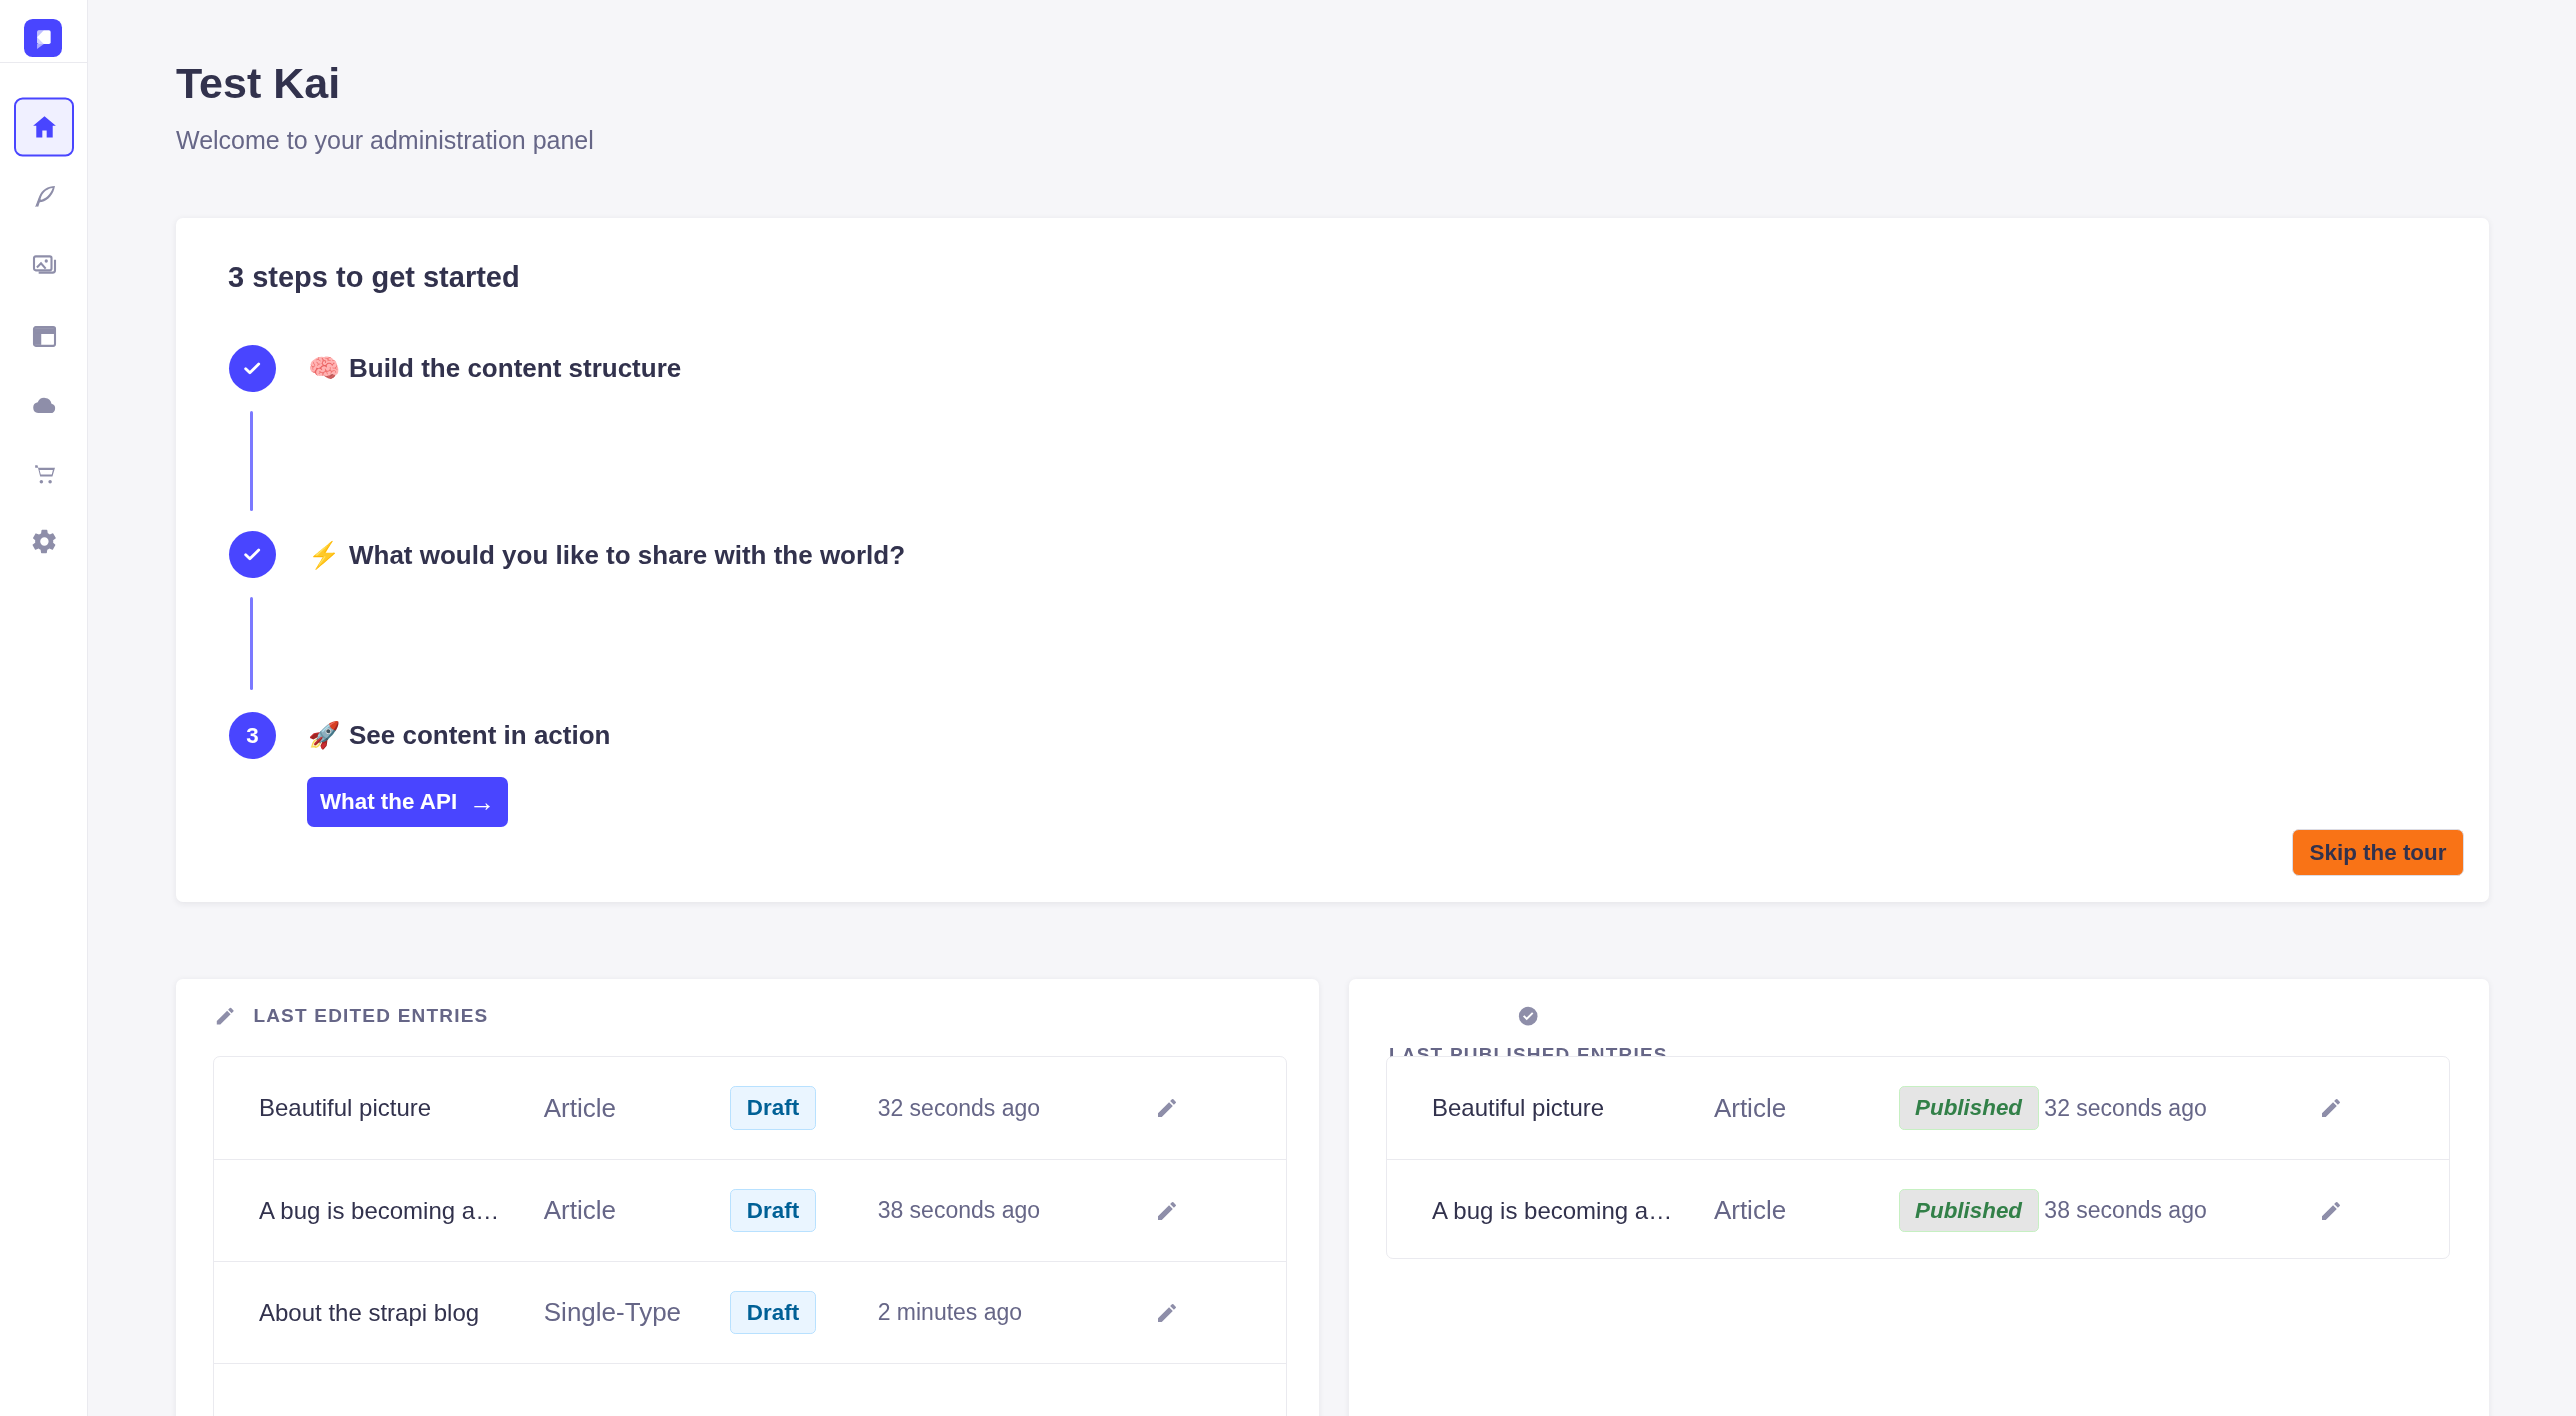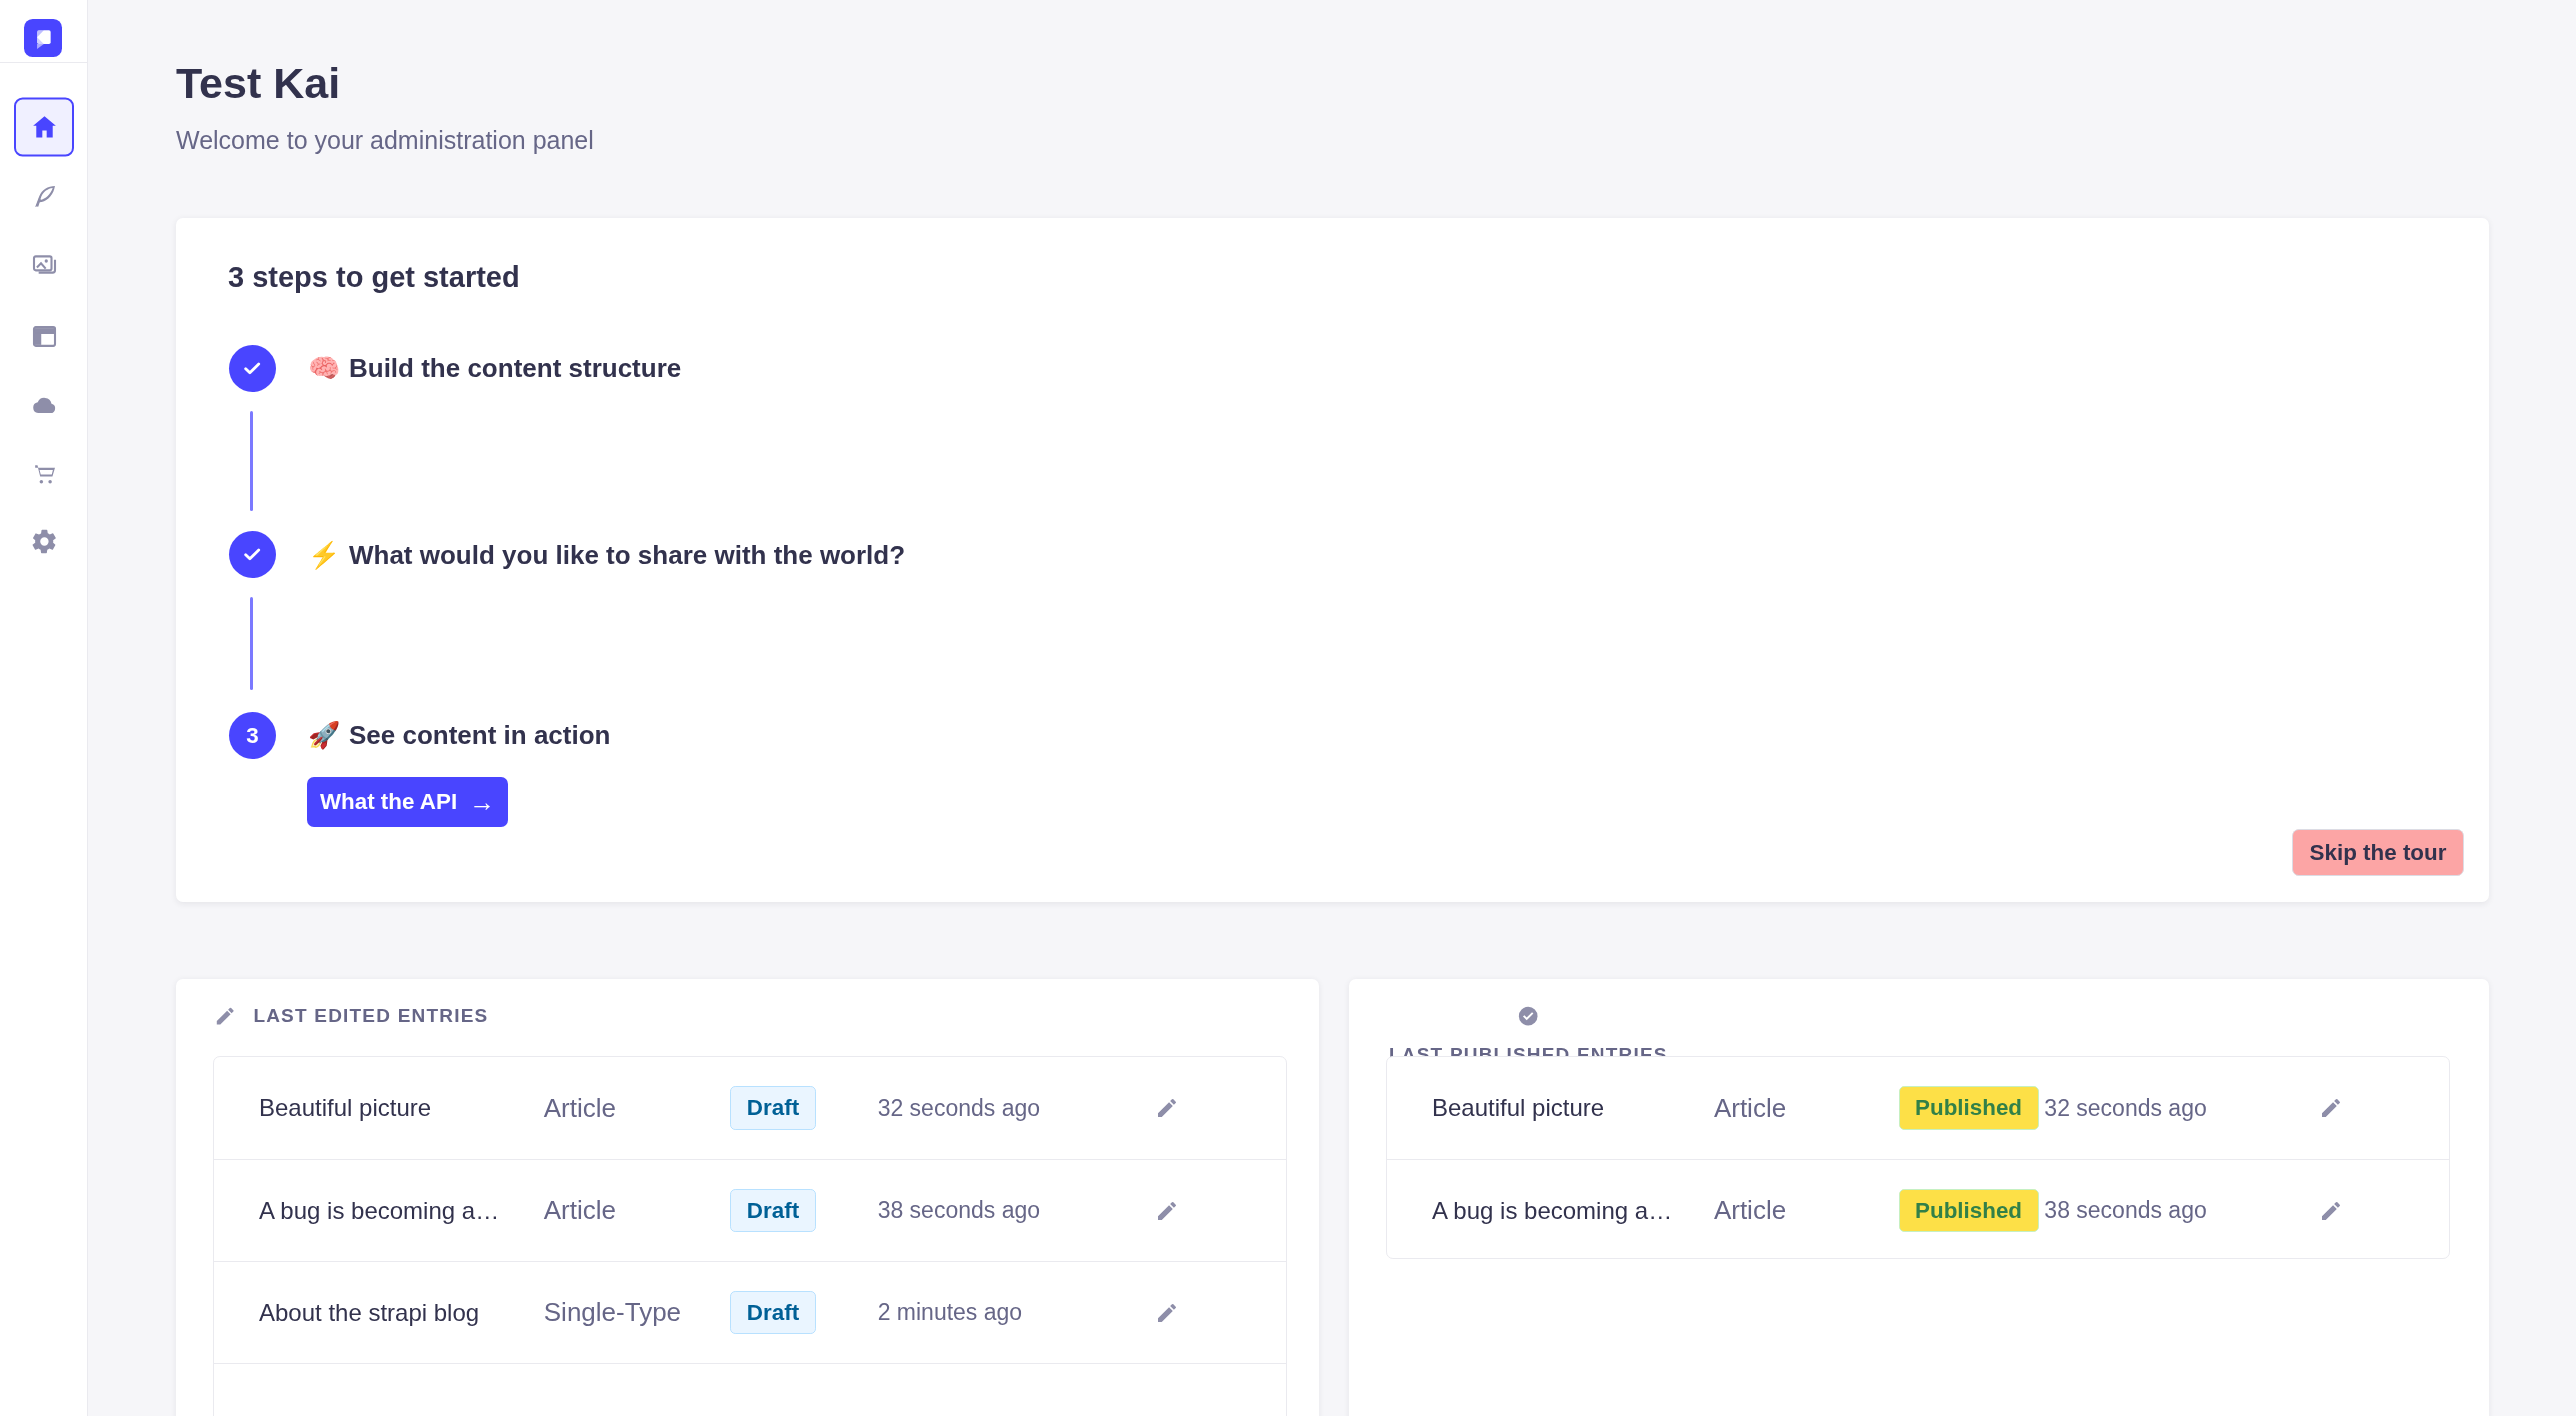--- a/index.html
+++ b/index.html
@@ -37,21 +37,21 @@
   .connector { position:absolute; left:74px; width:3.4px; background:#7b79ff; border-radius:1.7px; }
   .step-label { position:absolute; left:132px; transform:translateY(-50%);
     font-size:26px; font-weight:600; color:#32324d; display:flex; align-items:center; gap:8.6px; }
   .step-emoji { font-size:26px; }
 
   .cta-button { position:absolute; left:131px; top:559px; width:201px; height:50px;
     background:#4945ff; border:none; border-radius:6.9px; color:#ffffff; font-size:22.4px; font-weight:700;
     font-family:inherit; display:flex; align-items:center; justify-content:center; gap:12px; cursor:pointer; }
   .cta-arrow { font-size:26px; font-weight:400; line-height:1; }
   .skip-button { position:absolute; right:25px; bottom:26px; width:172px; height:47px;
-    background:#fca5a5; border:0.9px solid #dcdce4; border-radius:6.9px; color:#32324d;
+    background:#f97316; border:0.9px solid #dcdce4; border-radius:6.9px; color:#32324d;
     font-size:22.4px; font-weight:600; font-family:inherit; cursor:pointer; }
 
   
   .panel { top:979px; height:482px; }
   .panel.left { left:176px; width:1143px; }
   .panel.right { left:1349px; width:1140px; }
   .panel-header { position:absolute; top:26px; display:flex; align-items:center; gap:17px;
     color:#666687; }
   .panel.left .panel-header { left:38px; }
   .panel.right .panel-header { left:40px;flex-direction:column; }
@@ -63,21 +63,21 @@
   .panel.left .entries-table { width:1074px; height:516px; }
   .panel.right .entries-table { width:1064px; height:203px; }
   .entry-row { height:102px; display:grid; grid-template-columns:29% 19% 15% 22% 15%;
     align-items:center; padding:0 45px; }
   .entry-row + .entry-row { border-top:0.9px solid #eaeaef; }
   .entry-title { font-size:24px; font-weight:500; color:#32324d; white-space:nowrap; overflow:hidden; }
   .entry-type { font-size:26px; color:#666687; }
   .badge { display:inline-block; justify-self:start; padding:7.7px 15.5px; border-radius:5.2px;
     font-size:22.4px; font-weight:600; }
   .badge-draft { background:#eaf5ff; border:0.9px solid #b8e1ff; color:#006096; }
-  .badge-published { background:#fde047; border:0.9px solid #c6f0c2; color:#328048; }
+  .badge-published { background:#e5e5e5; border:0.9px solid #c6f0c2; color:#328048;font-style:italic; }
   .entry-time { font-size:23px; color:#666687; }
   .entry-edit { justify-self:center; background:none; border:none; color:#8e8ea9; cursor:pointer;
     width:38px; height:38px; display:flex; align-items:center; justify-content:center; }
   .entry-edit svg { width:24px; height:24px; }
 </style>
 </head>
 <body>
 
 <nav class="sidebar">
   <div class="logo-tile">

